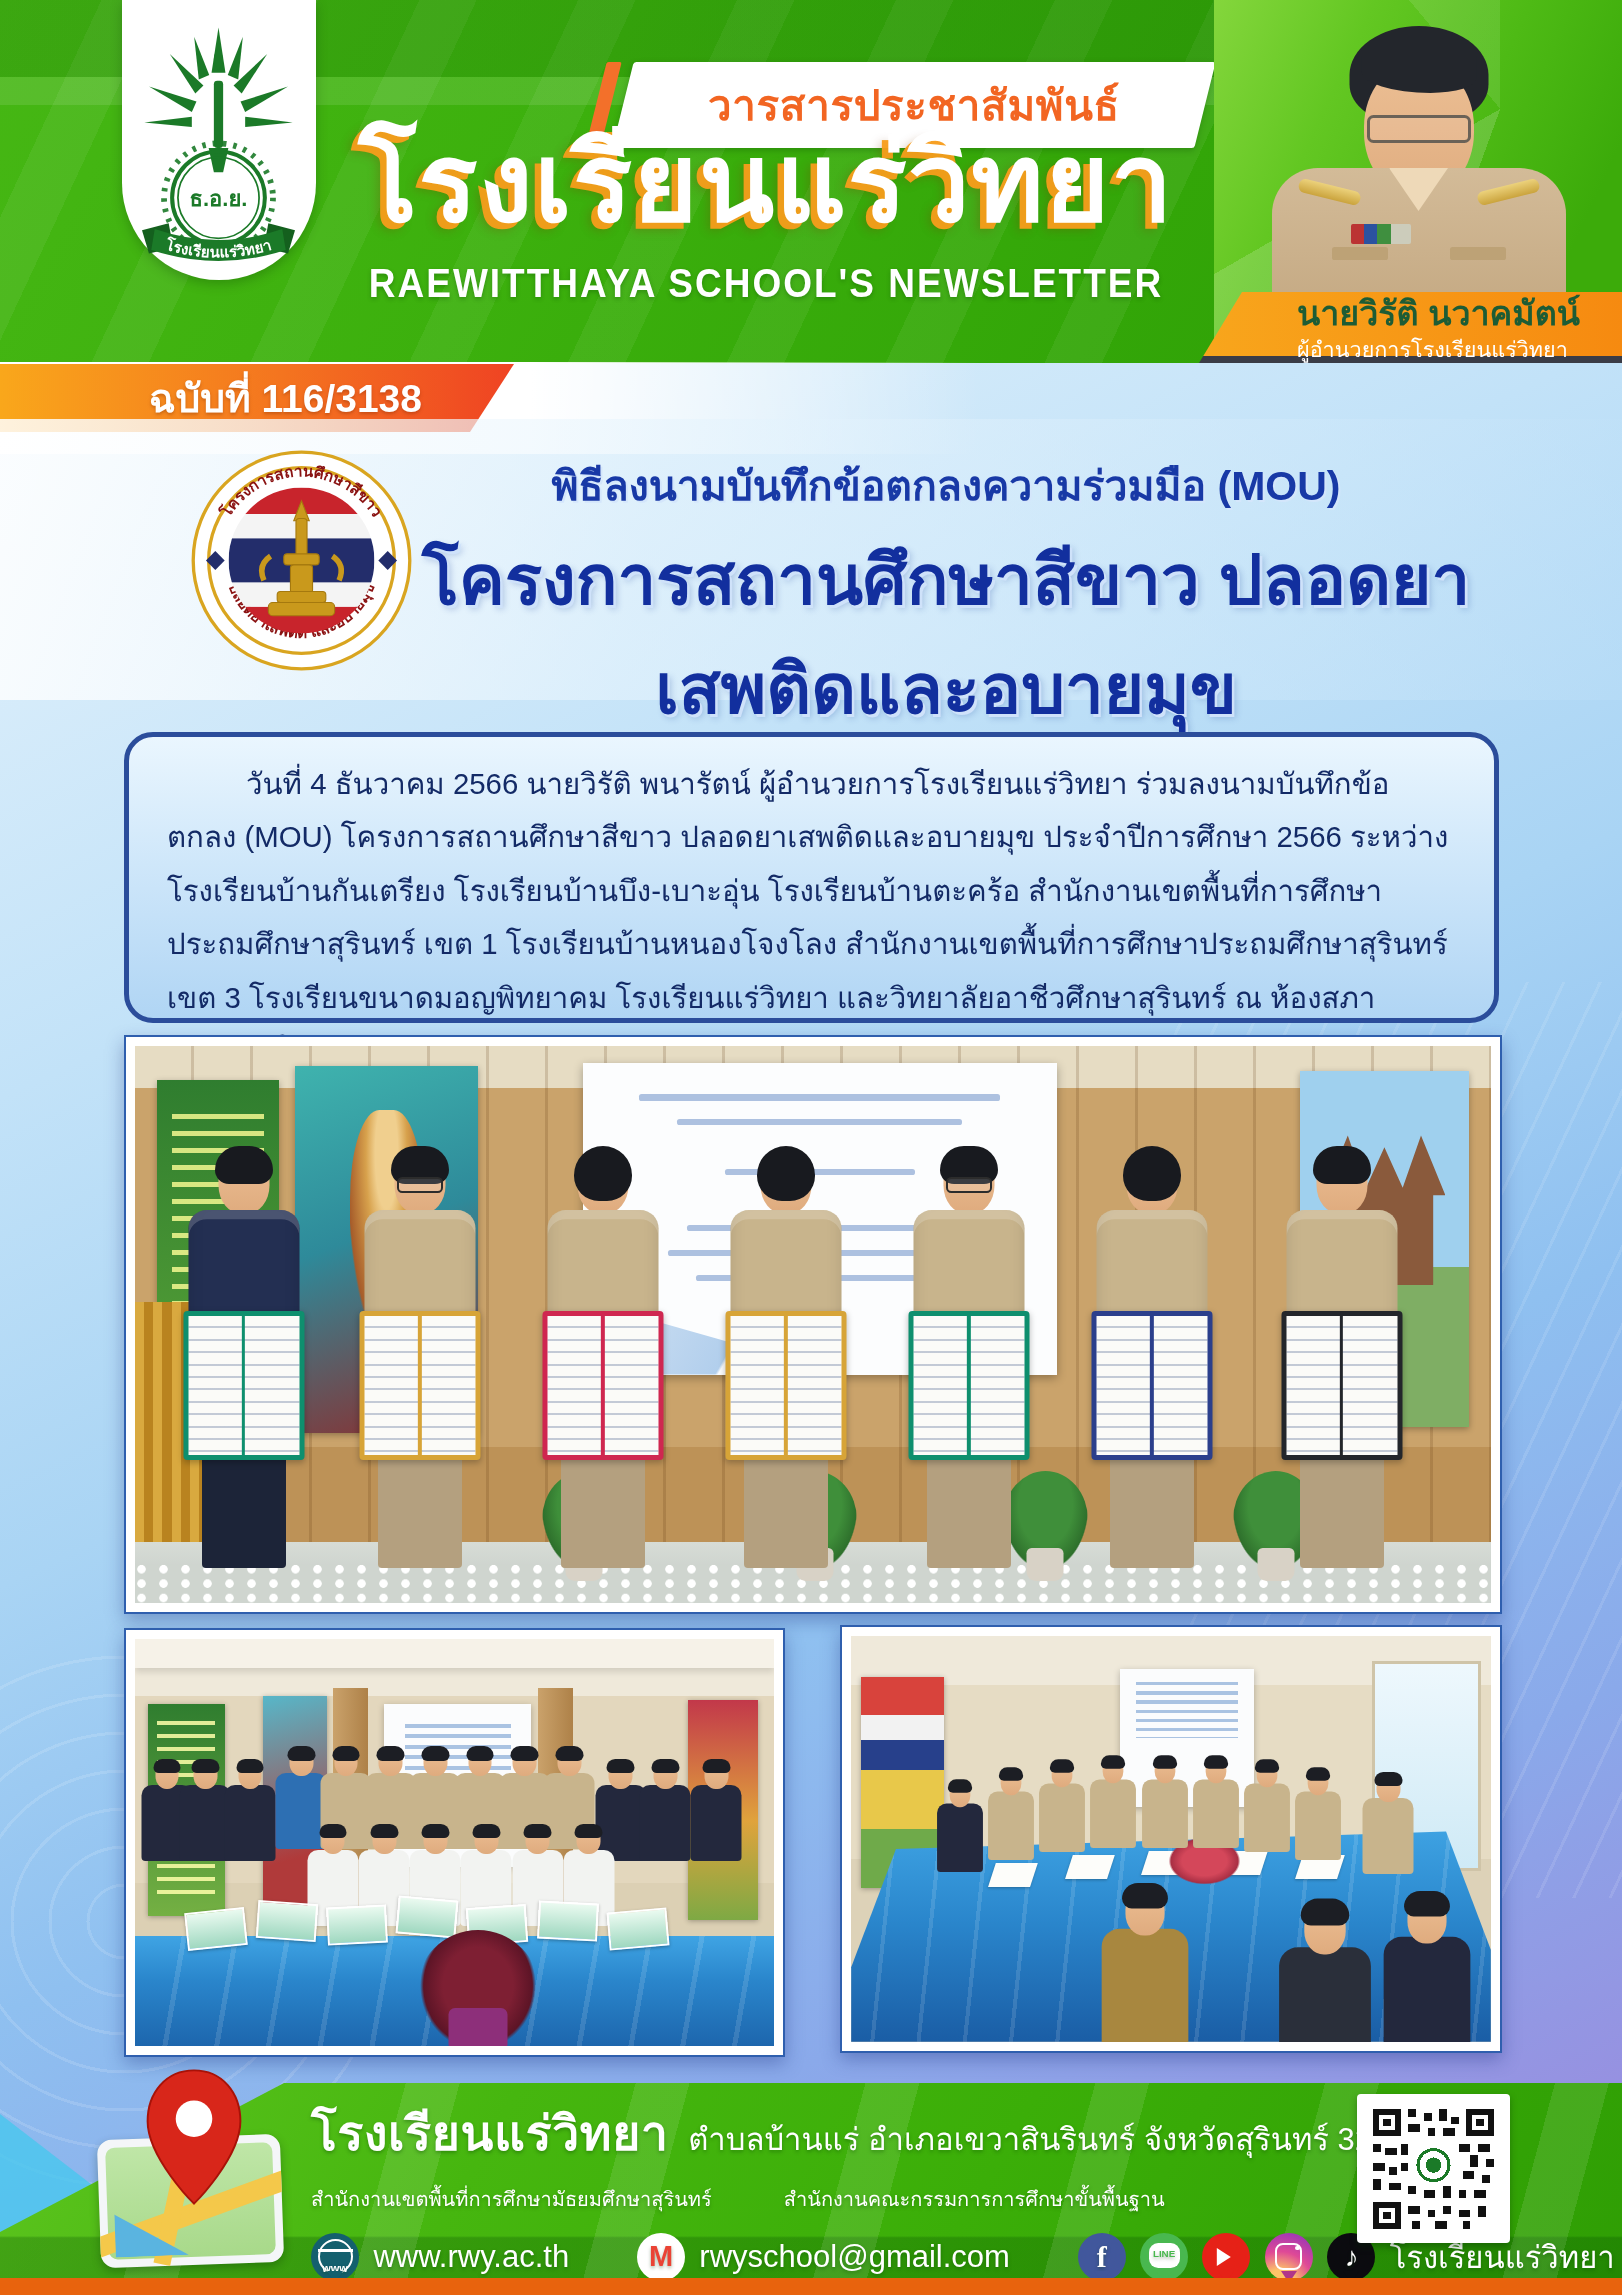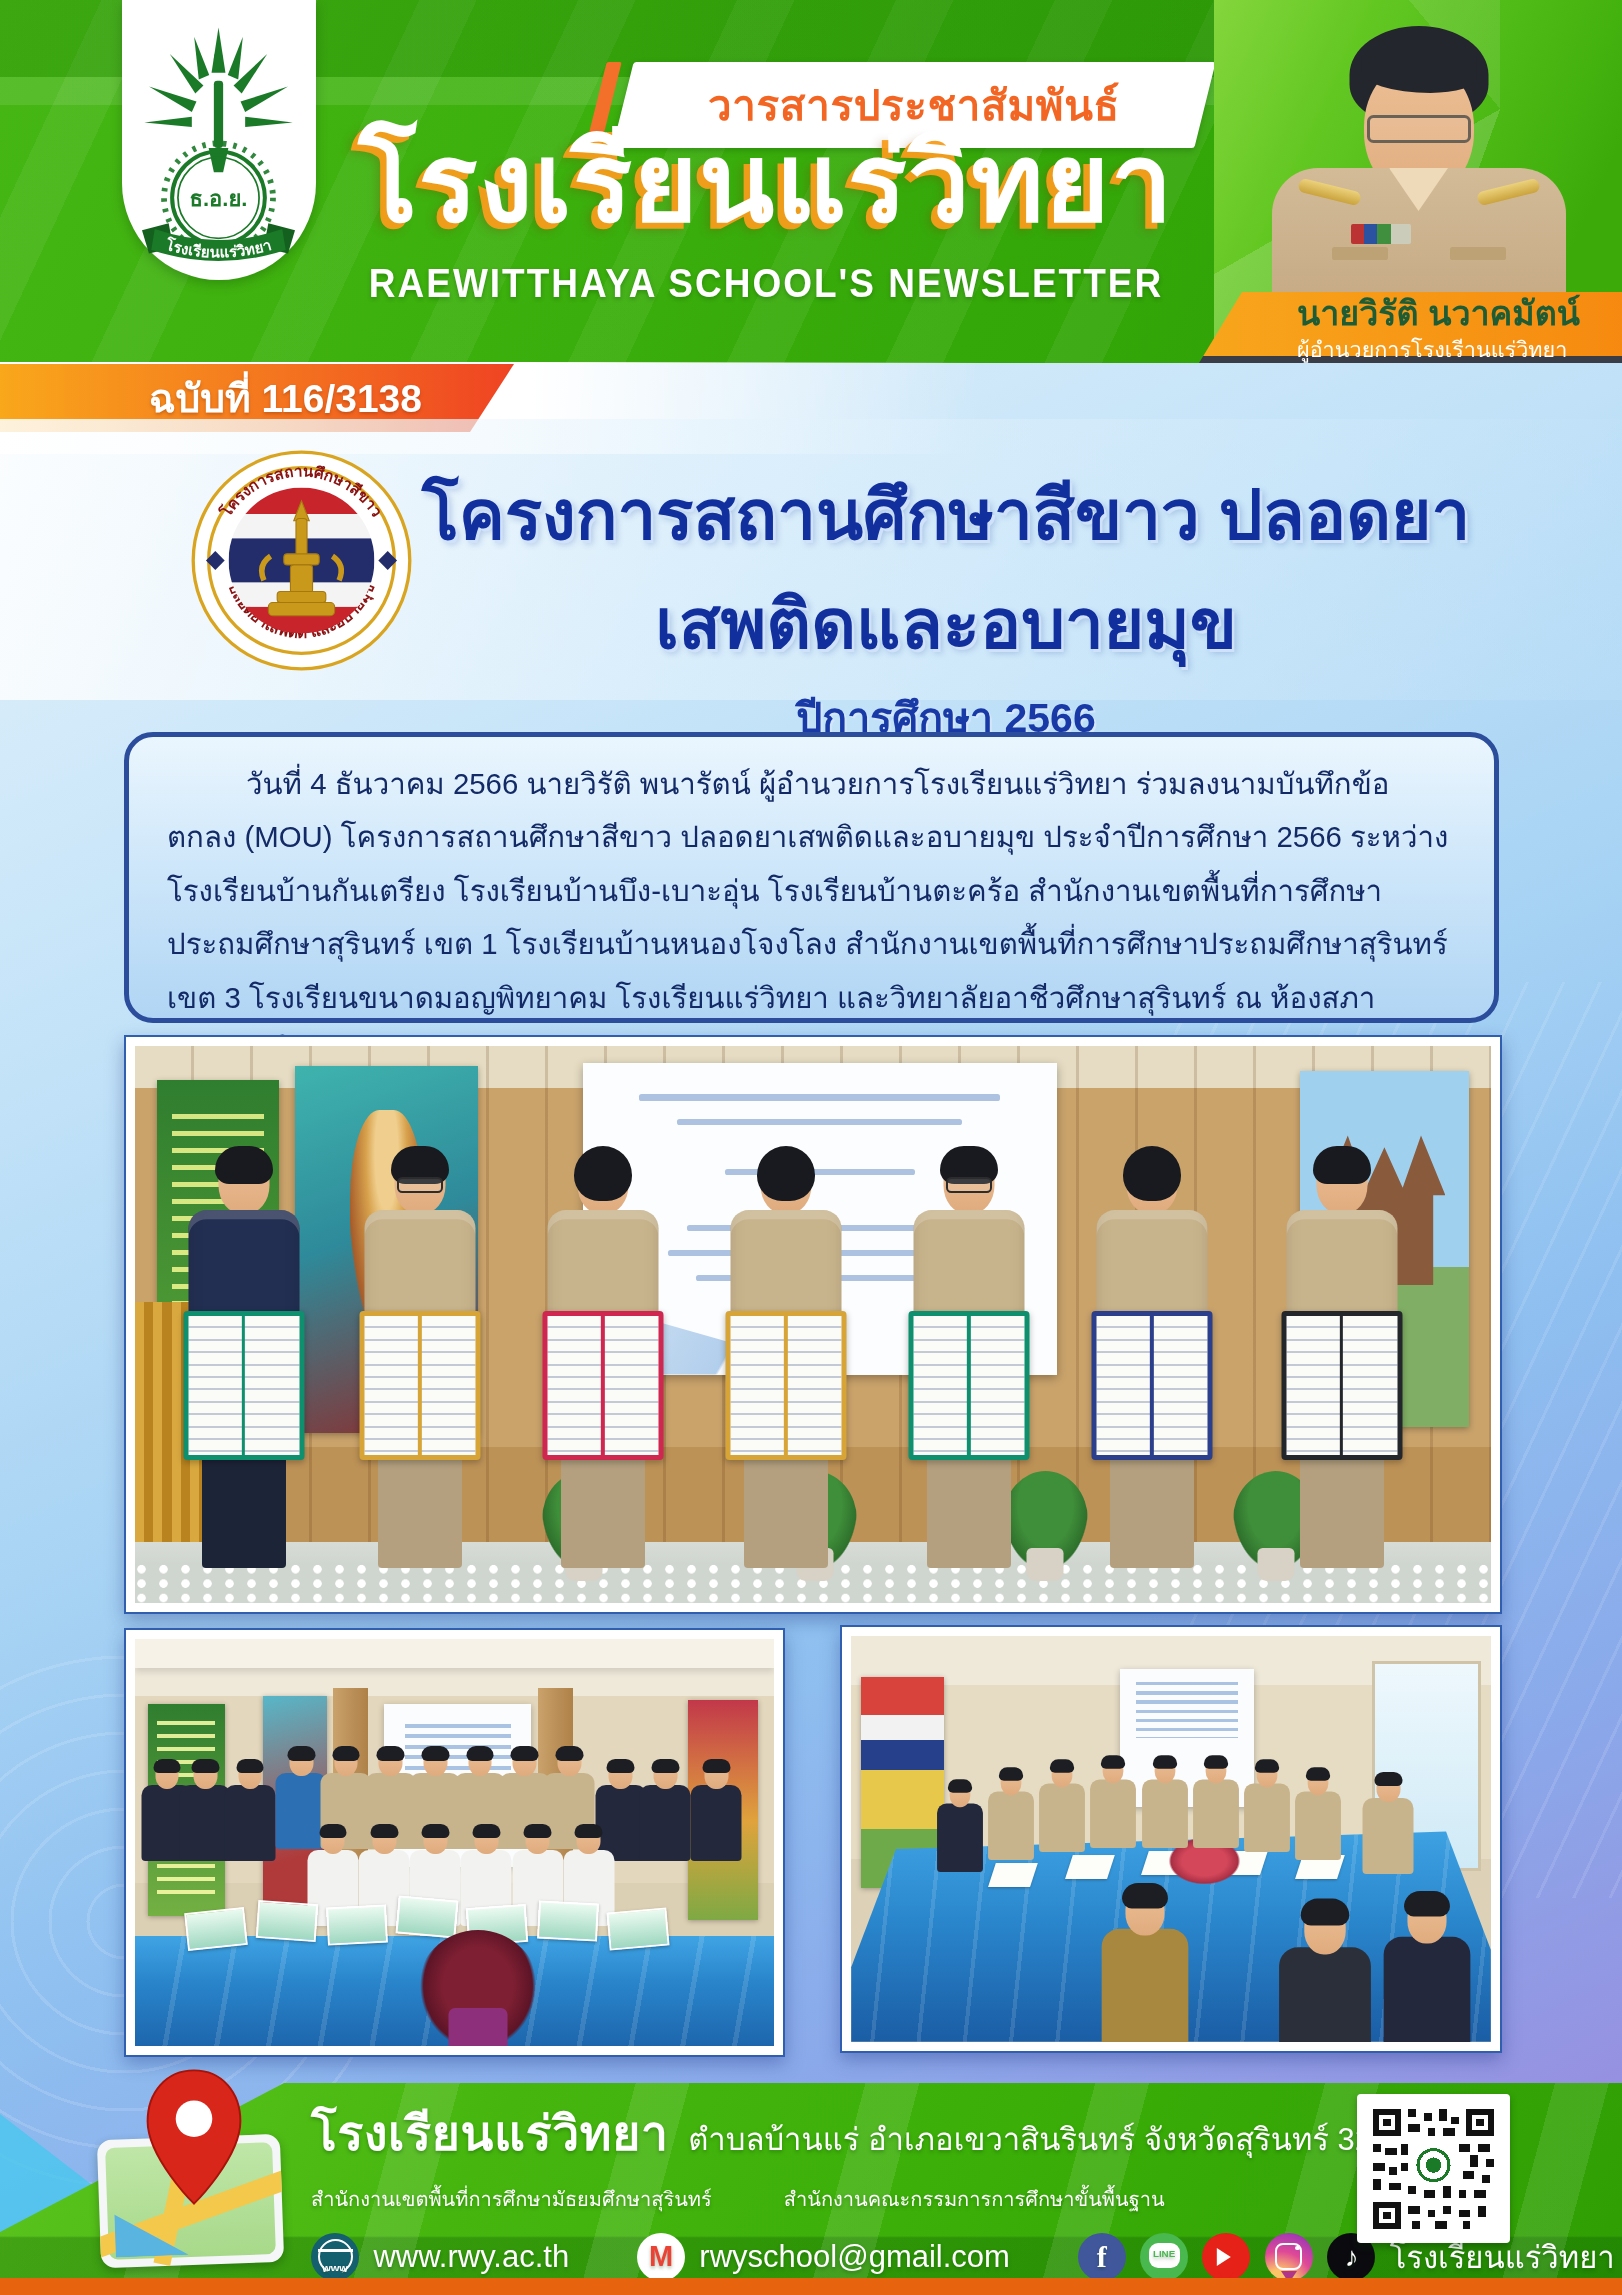--- a/index.html
+++ b/index.html
@@ -300,21 +300,21 @@
         <div class="d-collar"></div>
         <div class="d-epaulet l"></div>
         <div class="d-epaulet r"></div>
         <div class="d-ribbons"></div>
         <div class="d-pocket l"></div>
         <div class="d-pocket r"></div>
       </div>
     </div>
     <div class="director-banner">
       <div class="nm">นายวิรัติ นวาคมัตน์</div>
-      <div class="tt">ผู้อำนวยการโรงเรีานแร่วิทยา</div>
+      <div class="tt">ผู้อำนวยการโรงเรียนแร่วิทยา</div>
     </div>
   </div>
   <div class="header-wedge"></div>
 
   <div class="badge">
     <svg viewBox="0 0 300 440">
       <g fill="#1b7a28">
         <polygon points="150,18 162,96 138,96"></polygon>
         <polygon points="108,34 134,100 116,108"></polygon>
         <polygon points="192,34 166,100 184,108"></polygon>
@@ -381,20 +381,21 @@
           <rect x="78" y="128" width="44" height="10" rx="3"></rect>
           <rect x="70" y="138" width="60" height="12" rx="4"></rect>
           <path d="M72,96 q-12,8 -6,22" fill="none" stroke="#c9991c" stroke-width="5"></path>
           <path d="M128,96 q12,8 6,22" fill="none" stroke="#c9991c" stroke-width="5"></path>
         </g>
         <rect x="16" y="94" width="12" height="12" fill="#232d6b" transform="rotate(45 22 100)"></rect>
         <rect x="172" y="94" width="12" height="12" fill="#232d6b" transform="rotate(45 178 100)"></rect>
       </svg>
     </div>
     <div class="mou-titles">
+      <div class="l1">พิธีลงนามบันทึกข้อตกลงความร่วมมือ (MOU)</div>
       <div class="l2">โครงการสถานศึกษาสีขาว ปลอดยาเสพติดและอบายมุข</div>
       <div class="l3">ปีการศึกษา 2566</div>
     </div>
   </div>
 
   <div class="article-box">
     <p>วันที่ 4 ธันวาคม 2566 นายวิรัติ  พนารัตน์ ผู้อำนวยการโรงเรียนแร่วิทยา ร่วมลงนามบันทึกข้อตกลง (MOU) โครงการสถานศึกษาสีขาว ปลอดยาเสพติดและอบายมุข ประจำปีการศึกษา 2566 ระหว่างโรงเรียนบ้านกันเตรียง โรงเรียนบ้านบึง-เบาะอุ่น โรงเรียนบ้านตะคร้อ สำนักงานเขตพื้นที่การศึกษาประถมศึกษาสุรินทร์ เขต 1 โรงเรียนบ้านหนองโจงโลง สำนักงานเขตพื้นที่การศึกษาประถมศึกษาสุรินทร์ เขต 3 โรงเรียนขนาดมอญพิทยาคม โรงเรียนแร่วิทยา และวิทยาลัยอาชีวศึกษาสุรินทร์ ณ ห้องสภานักเรียน โรงเรียนบ้านกันเตรียง อำเภอเขวาสินรินทร์ จังหวัดสุรินทร์</p>
     <p>ซึ่งโครงการสถานศึกษาสีขาว ปลอดยาเสพติดและอบายมุข มีขึ้นเพื่อพัฒนาเยาวชนให้มีคุณลักษณะที่พึงประสงค์ ห่างไกลจากยาเสพติดและอบายมุข</p>
   </div>
 

